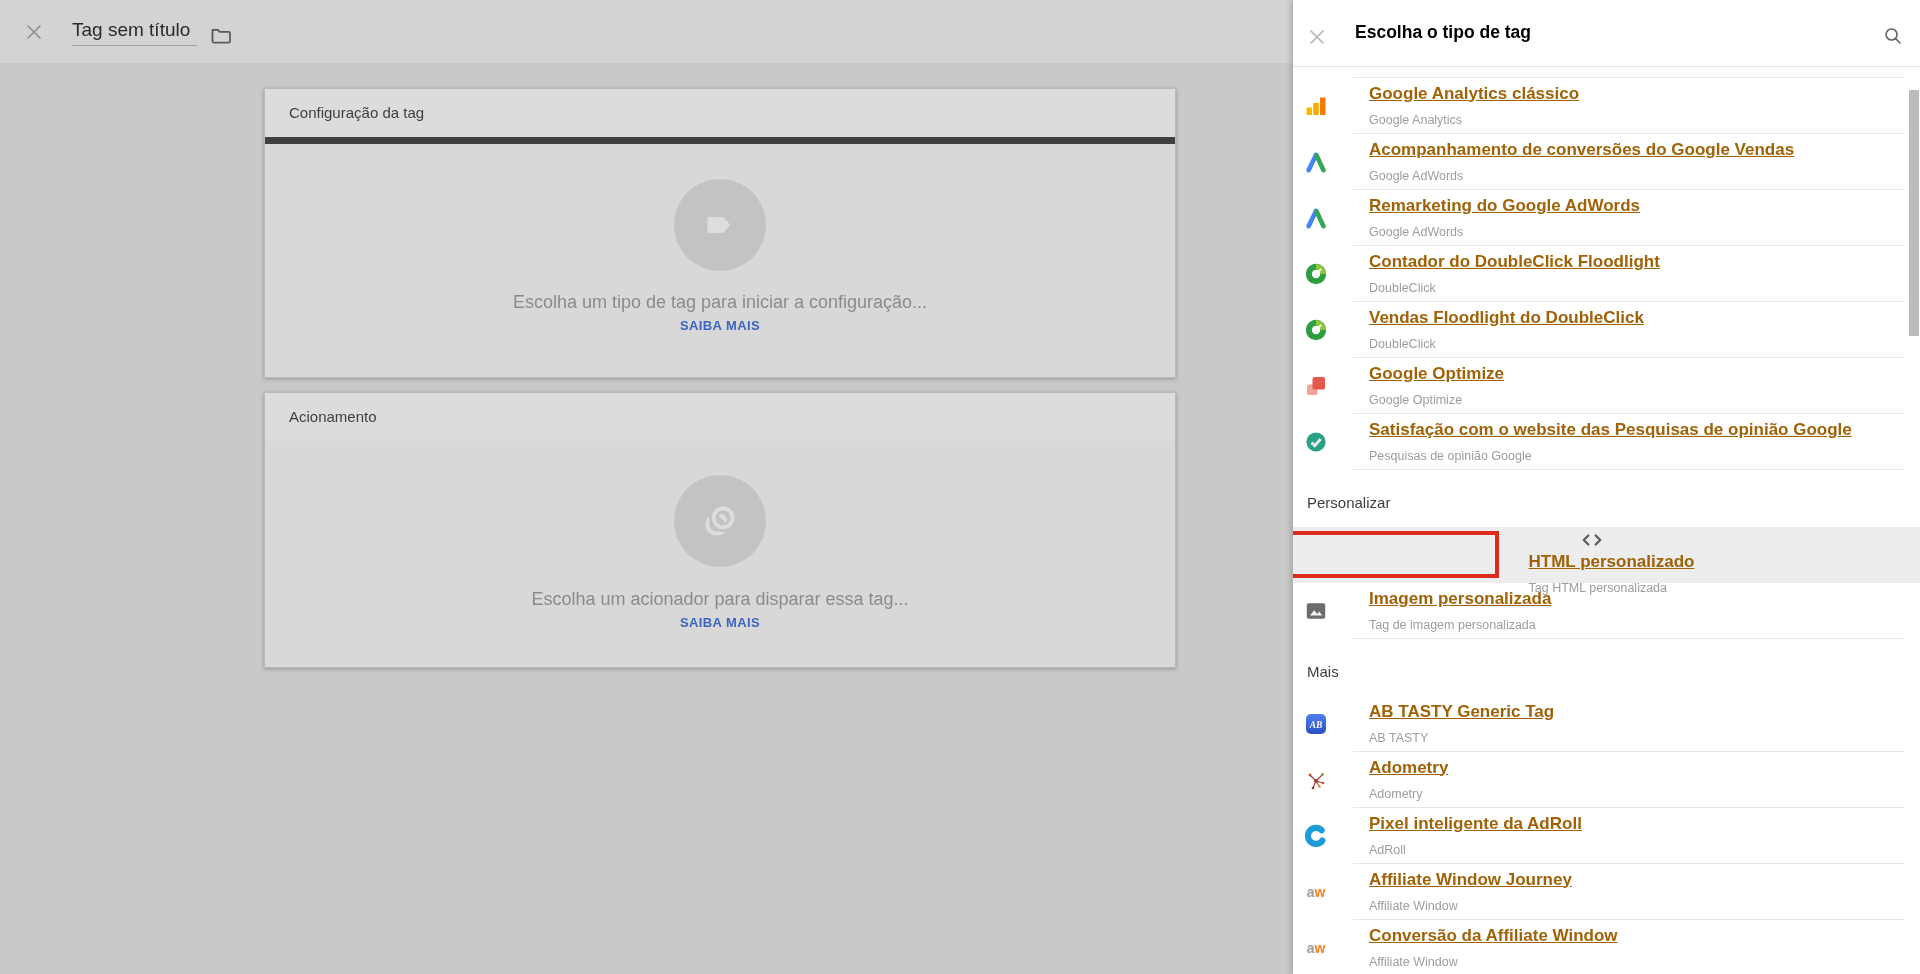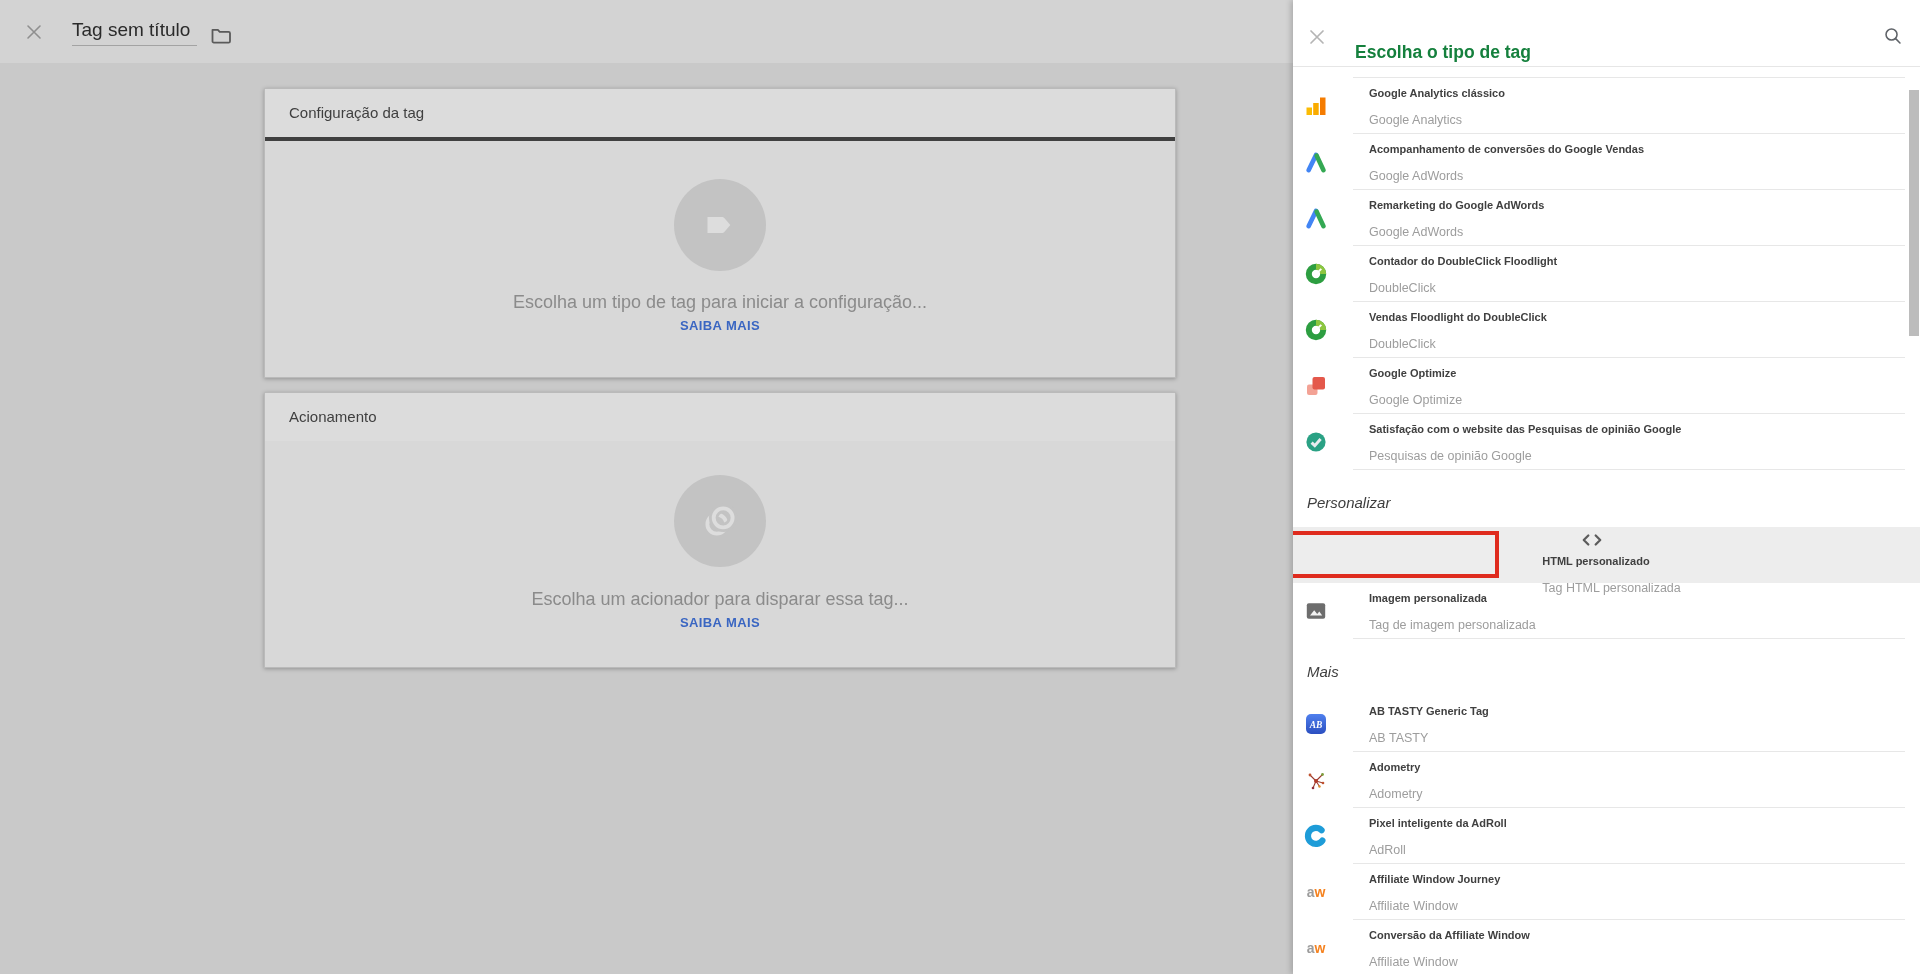--- a/index.html
+++ b/index.html
@@ -23,21 +23,21 @@
     position:absolute;left:264px;width:912px;background:#d8d8d8;
     border:1px solid #bababa;box-sizing:border-box;
     box-shadow:0 1px 4px rgba(0,0,0,.28);
   }
   #card-config{top:88px;height:290px;}
   #card-trigger{top:392px;height:276px;}
   .card-header{
     height:48px;line-height:48px;padding-left:24px;
     font-size:15px;color:#3f3f3f;background:#dcdcdc;
   }
-  #card-config .card-header{border-bottom:4px solid #404040;}
+  #card-config .card-header{border-bottom:7px solid #404040;}
   .ph-circle{
     position:absolute;left:50%;transform:translateX(-50%);
     width:92px;height:92px;border-radius:50%;background:#c3c3c3;
     display:flex;align-items:center;justify-content:center;
   }
   #card-config .ph-circle{top:90px;}
   #card-trigger .ph-circle{top:82px;}
   .ph-text{position:absolute;left:0;right:0;text-align:center;color:#8b8b8b;font-size:18px;}
   #card-config .ph-text{top:203px;}
   #card-trigger .ph-text{top:196px;}
@@ -48,43 +48,43 @@
   #card-config .ph-link{top:229px;}
   #card-trigger .ph-link{top:222px;}
 
   
   .panel{
     position:absolute;left:1293px;top:0;width:627px;height:974px;background:#ffffff;
     box-shadow:-2px 0 6px rgba(0,0,0,.2);
   }
   .panel-header{position:absolute;left:0;top:0;right:0;height:66px;border-bottom:1px solid #e6e6e6;background:#fff;}
   .panel-x{position:absolute;left:13px;top:26px;width:22px;height:22px;cursor:pointer;}
-  .panel-title{position:absolute;left:62px;top:22px;font-size:17.5px;font-weight:bold;color:#15803d;margin-top:20px;}
+  .panel-title{position:absolute;left:62px;top:22px;font-size:17.5px;font-weight:bold;color:#000000;}
   .search-ic{position:absolute;right:16px;top:25px;width:22px;height:22px;cursor:pointer;}
 
   .list{position:absolute;left:0;top:66px;right:0;bottom:0;overflow:hidden;}
   .list-spacer{height:12px;position:relative;}
   .list-spacer::after,.row.divided::after{
     content:"";position:absolute;left:60px;right:15px;bottom:0;height:1px;background:#e7e7e7;
   }
   .row{
     height:56px;box-sizing:border-box;display:flex;align-items:center;
     padding-left:10px;position:relative;cursor:pointer;
   }
   .row.highlighted{background:#ededed;flex-direction:column;}
   .row-icon{width:26px;height:26px;flex:none;margin-right:40px;display:flex;align-items:center;justify-content:center;}
   .row-text{display:block;}
-  .row-title{display:block;font-size:11px;font-weight:bold;color:#404040;line-height:17px;}
+  .row-title{display:block;font-size:17px;font-weight:bold;color:#a16207;line-height:17px;text-decoration:underline;}
   .row-sub{display:block;font-size:12.5px;color:#9d9d9d;line-height:16px;margin-top:10px;}
   .aw-icon{font-size:14px;font-weight:bold;letter-spacing:0px;}
   .annotation{
     position:absolute;left:-4px;top:4px;width:210px;height:47px;
     border:4px solid #df2b1e;box-sizing:border-box;pointer-events:none;
   }
-  .section{height:57px;position:relative;font-style:italic;}
+  .section{height:57px;position:relative;}
   .section-label{position:absolute;left:14px;top:24px;font-size:15px;color:#3e3e3e;}
   .scroll-thumb{position:absolute;right:1px;top:90px;width:10px;height:246px;background:#bcbcbc;cursor:pointer;}
 </style>
 </head>
 <body>
 
 <div class="editor">
   <div class="topbar">
     <span class="close-x">
       <svg width="20" height="20" viewBox="0 0 20 20">

